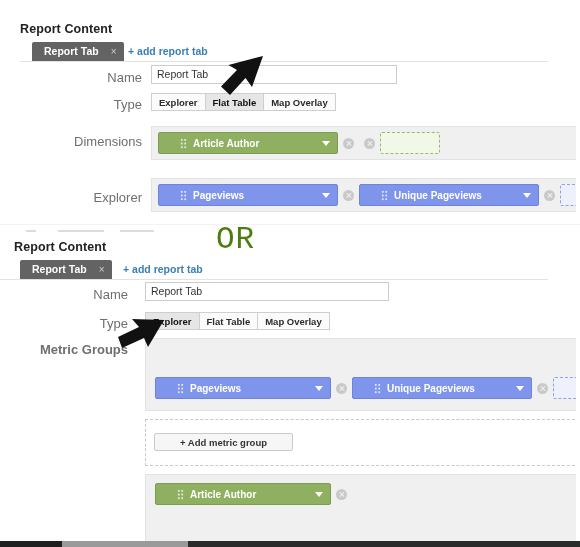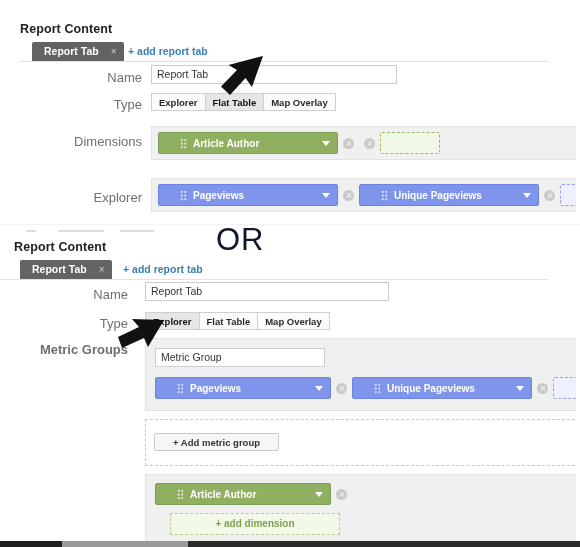--- a/index.html
+++ b/index.html
@@ -137,40 +137,40 @@
     position:absolute;box-sizing:border-box;
     border:1px dashed #c9c9c9;
     background:#fff;
   }
   .plainbtn{
     position:absolute;box-sizing:border-box;
     background:#f6f6f6;border:1px solid #cacaca;
     border-radius:2px;
     font-size:9.5px;font-weight:bold;color:#333;
     height:18px;line-height:17px;
-    padding:0 18px;white-space:nowrap;
+    padding:0 25px;white-space:nowrap;
   }
   .adddimbtn{
     position:absolute;box-sizing:border-box;
     border:1px dashed #b4cf8e;
     background:#f3f9e9;
     color:#7fa24e;
     font-size:10px;font-weight:bold;
     text-align:center;
     line-height:20px;
   }
 
   
   .ortext{
     position:absolute;
     font-size:31px;
-    color:#0f172a;
+    color:#4d7c0f;
     font-weight:300;
     letter-spacing:1px;
-    font-family:Liberation Sans, sans-serif;
+    font-family:Liberation Mono, monospace;
   }
 
   
   .arrow{position:absolute;}
 
   
   .hairline{position:absolute;background:#eeeeee;}
   .bottombar{position:absolute;left:0;bottom:0;width:580px;height:6px;background:#2b2b2b;}
   .bottombar .seg{position:absolute;top:0;height:6px;}
   .ghostrow{position:absolute;}
@@ -262,21 +262,20 @@
 
   <div class="rowlabel" style="left:46px;top:88px;width:82px;">Type</div>
   <div class="segbtns" style="left:145px;top:84px;">
     <div class="segbtn active">Explorer</div>
     <div class="segbtn">Flat Table</div>
     <div class="segbtn">Map Overlay</div>
   </div>
 
   <div class="rowlabel" style="left:28px;top:114px;width:100px;font-weight:bold;">Metric Groups</div>
   <div class="chipwrap" style="left:145px;top:110px;width:435px;height:73px;">
-    <div class="textinput" style="left:9px;top:9px;width:170px;height:19px;background:#fff;">Metric Group</div>
     <div class="chiprow" style="left:9px;top:38px;">
       <div class="chip blue" style="width:176px;">
         <span class="grip"></span>
         <span>Pageviews</span>
         <span class="caret"></span>
       </div>
       <div class="xcircle"></div>
       <div class="chip blue" style="width:180px;">
         <span class="grip"></span>
         <span>Unique Pageviews</span>
@@ -293,21 +292,20 @@
 
   <div class="chipwrap" style="left:145px;top:246px;width:435px;height:73px;">
     <div class="chiprow" style="left:9px;top:8px;">
       <div class="chip green" style="width:176px;">
         <span class="grip"></span>
         <span>Article Author</span>
         <span class="caret"></span>
       </div>
       <div class="xcircle"></div>
     </div>
-    <div class="adddimbtn" style="left:24px;top:38px;width:170px;height:22px;">+ add dimension</div>
   </div>
 
   <svg class="arrow" style="left:110px;top:86px;" width="56" height="42" viewBox="0 0 56 42">
     <path d="M54 6 L22 5 L29 13 L8 23 L12 34 L34 24 L38 33 Z" fill="#111"></path>
   </svg>
 </div>
 
 <div class="ortext" style="left:216px;top:222px;">OR</div>
 
 <div class="hairline" style="left:0;top:224px;width:580px;height:1px;background:#f3f3f3;"></div>

